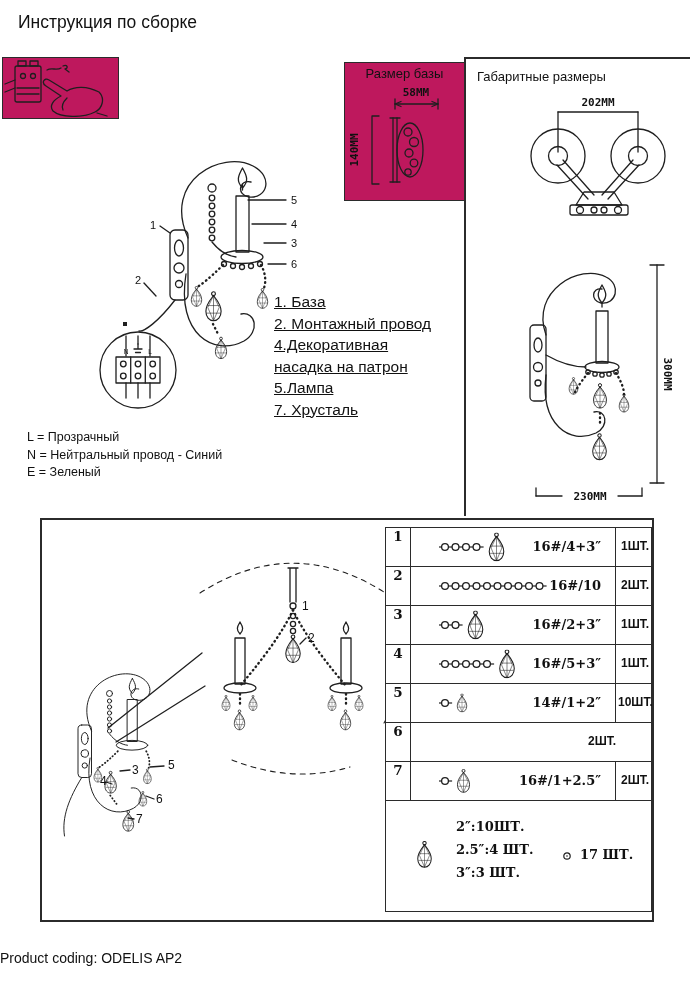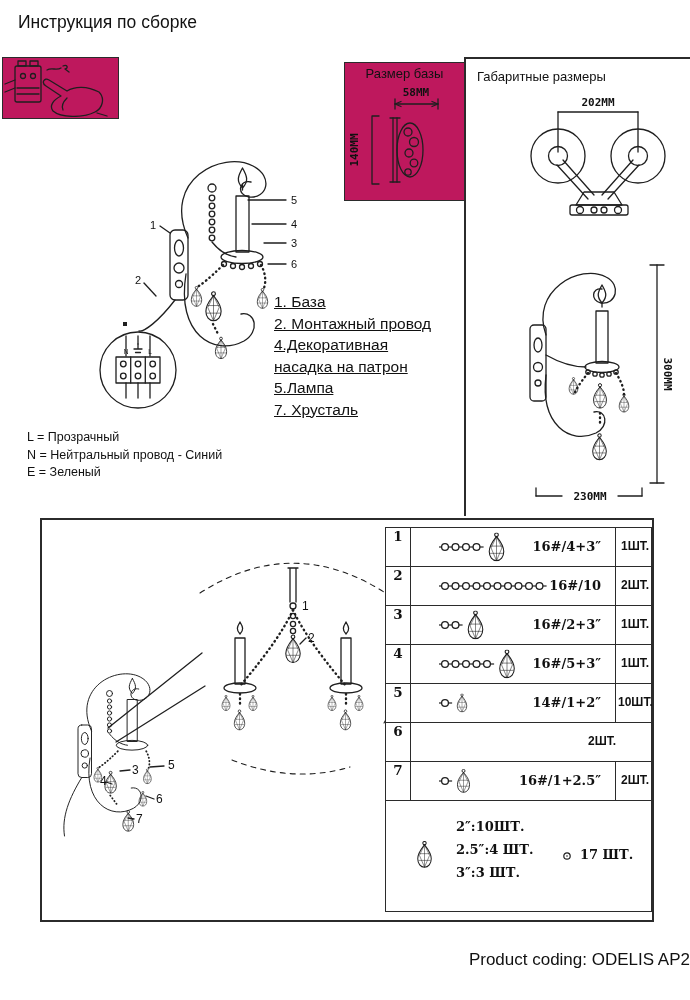--- a/index.html
+++ b/index.html
@@ -10,21 +10,21 @@
   .panel{border:1.5px solid #2b2b2b;box-sizing:border-box;background:#be185d;}
   .hand-box{left:2px;top:57px;width:117px;height:62px;}
   .vline{left:464px;top:57px;width:2px;height:459px;background:#2b2b2b;}
   .hline{left:464px;top:57px;width:226px;height:2px;background:#2b2b2b;}
   .base-panel{left:344px;top:62px;width:121px;height:139px;}
   .base-panel h4{margin:3px 0 0 0;text-align:center;font-size:13px;font-weight:normal;}
   .overall-title{left:477px;top:69px;font-size:13px;}
   .parts-list{left:274px;top:291px;font-size:15.5px;line-height:21.5px;text-decoration:underline;}
   .legend{left:27px;top:429px;font-size:12.5px;line-height:17.5px;}
   .bottom-box{left:40px;top:518px;width:614px;height:404px;border:2px solid #2b2b2b;box-sizing:border-box;}
-  .coding{left:0;top:950px;width:690px;text-align:right;font-size:17px;}
+  .coding{left:0;top:950px;width:690px;text-align:left;font-size:14px;}
   
   .s path,.s rect,.s circle,.s ellipse,.s line,.s polyline{
     stroke:#1f1f1f;fill:none;stroke-width:1.3;stroke-linecap:round;stroke-linejoin:round;}
   .s .beads{stroke-dasharray:.5 4;stroke-width:2.4;}
   .s .dash{stroke-dasharray:5 5;stroke-width:1.1;}
   .s .fill{fill:#1f1f1f;stroke:none;}
   .co{font:11px "Liberation Sans",sans-serif;fill:#111;stroke:none;}
   .cob{font:12px "Liberation Sans",sans-serif;fill:#111;stroke:none;}
   .dimt{font:bold 11px "DejaVu Sans Mono",monospace;fill:#111;stroke:none;}
   .tiny{font:6.5px "Liberation Sans",sans-serif;fill:#111;stroke:none;}

